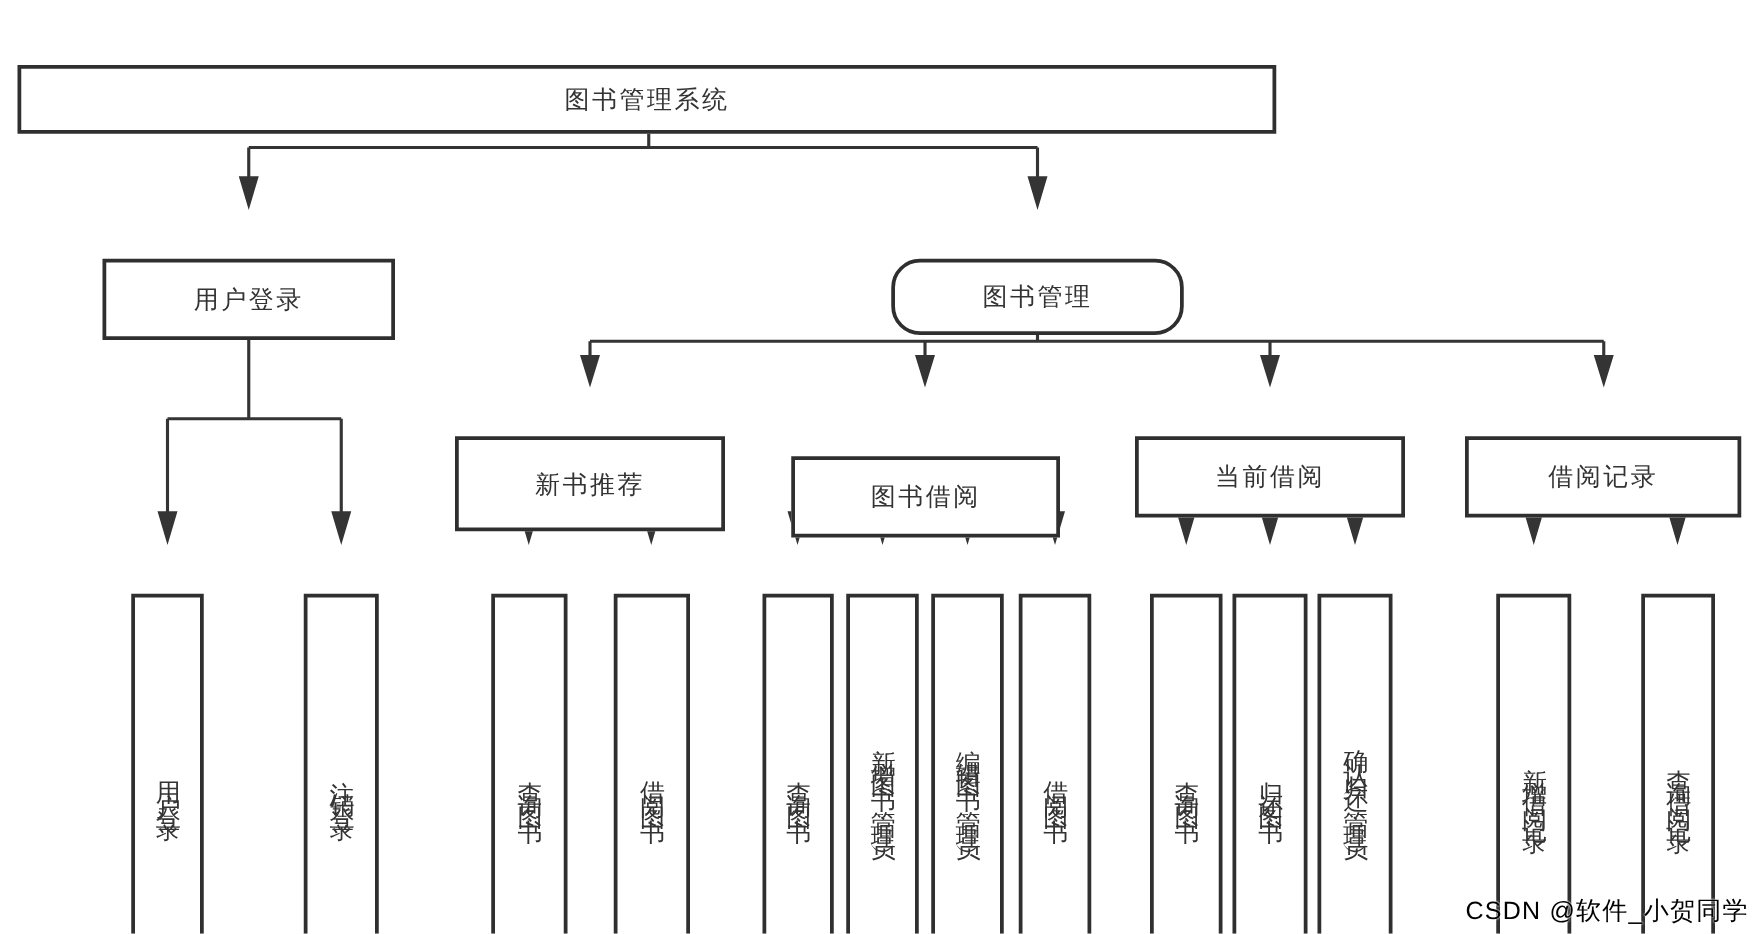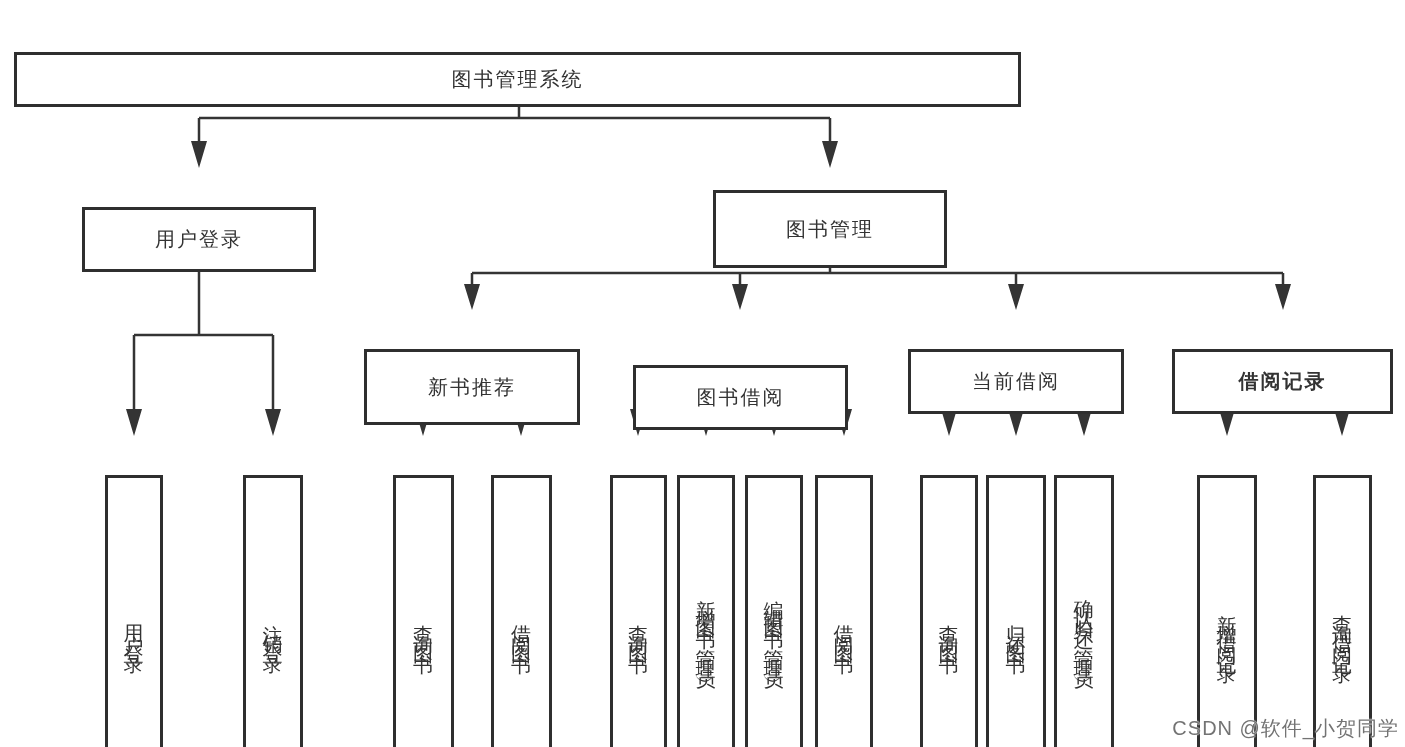--- a/index.html
+++ b/index.html
@@ -44,21 +44,21 @@
     font-size: 20px;
     letter-spacing: 10px;
     line-height: 1;
     padding-top: 10px;
   }
   .watermark {
     position: absolute;
     right: 6px;
     bottom: 5px;
     font-size: 20px;
-    color: #737373;
+    color: #000000;
     letter-spacing: 1px;
     text-shadow: 0 0 2px #ffffff, 0 0 1px #ffffff;
     z-index: 5;
     white-space: nowrap;
     text-align: right;
   }
 </style>
 </head>
 <body>
 
@@ -94,26 +94,26 @@
       M941 409 L957 409 L949 436 Z
       M1008 409 L1024 409 L1016 436 Z
       M1076 409 L1092 409 L1084 436 Z
       M1219 409 L1235 409 L1227 436 Z
       M1334 409 L1350 409 L1342 436 Z"></path>
   </svg>
 
   <div class="box hbox" style="left:14px; top:14px; width:1007px; height:55px;">图书管理系统</div>
 
   <div class="box hbox" style="left:82px; top:169px; width:234px; height:65px;">用户登录</div>
-  <div class="box hbox" style="left:713px; top:152px; width:234px; height:78px;">图书管理</div>
+  <div class="box hbox" style="left:713px; top:169px; width:234px; height:61px;border-radius:23px;">图书管理</div>
 
   <div class="box hbox" style="left:364px; top:311px; width:216px; height:76px;">新书推荐</div>
   <div class="box hbox" style="left:633px; top:327px; width:215px; height:65px;">图书借阅</div>
   <div class="box hbox" style="left:908px; top:311px; width:216px; height:65px;">当前借阅</div>
-  <div class="box hbox" style="left:1172px; top:311px; width:221px; height:65px;font-weight:bold;">借阅记录</div>
+  <div class="box hbox" style="left:1172px; top:311px; width:221px; height:65px;">借阅记录</div>
 
   <div class="box vbox" style="left:105px; top:437px; width:58px; height:298px;">用户登录</div>
   <div class="box vbox" style="left:243px; top:437px; width:60px; height:298px;">注销登录</div>
 
   <div class="box vbox" style="left:393px; top:437px; width:61px; height:298px;">查询图书</div>
   <div class="box vbox" style="left:491px; top:437px; width:61px; height:298px;">借阅图书</div>
 
   <div class="box vbox" style="left:610px; top:437px; width:57px; height:298px;">查询图书</div>
   <div class="box vbox" style="left:677px; top:437px; width:58px; height:298px;">新增图书（管理员）</div>
   <div class="box vbox" style="left:745px; top:437px; width:58px; height:298px;">编辑图书（管理员）</div>

